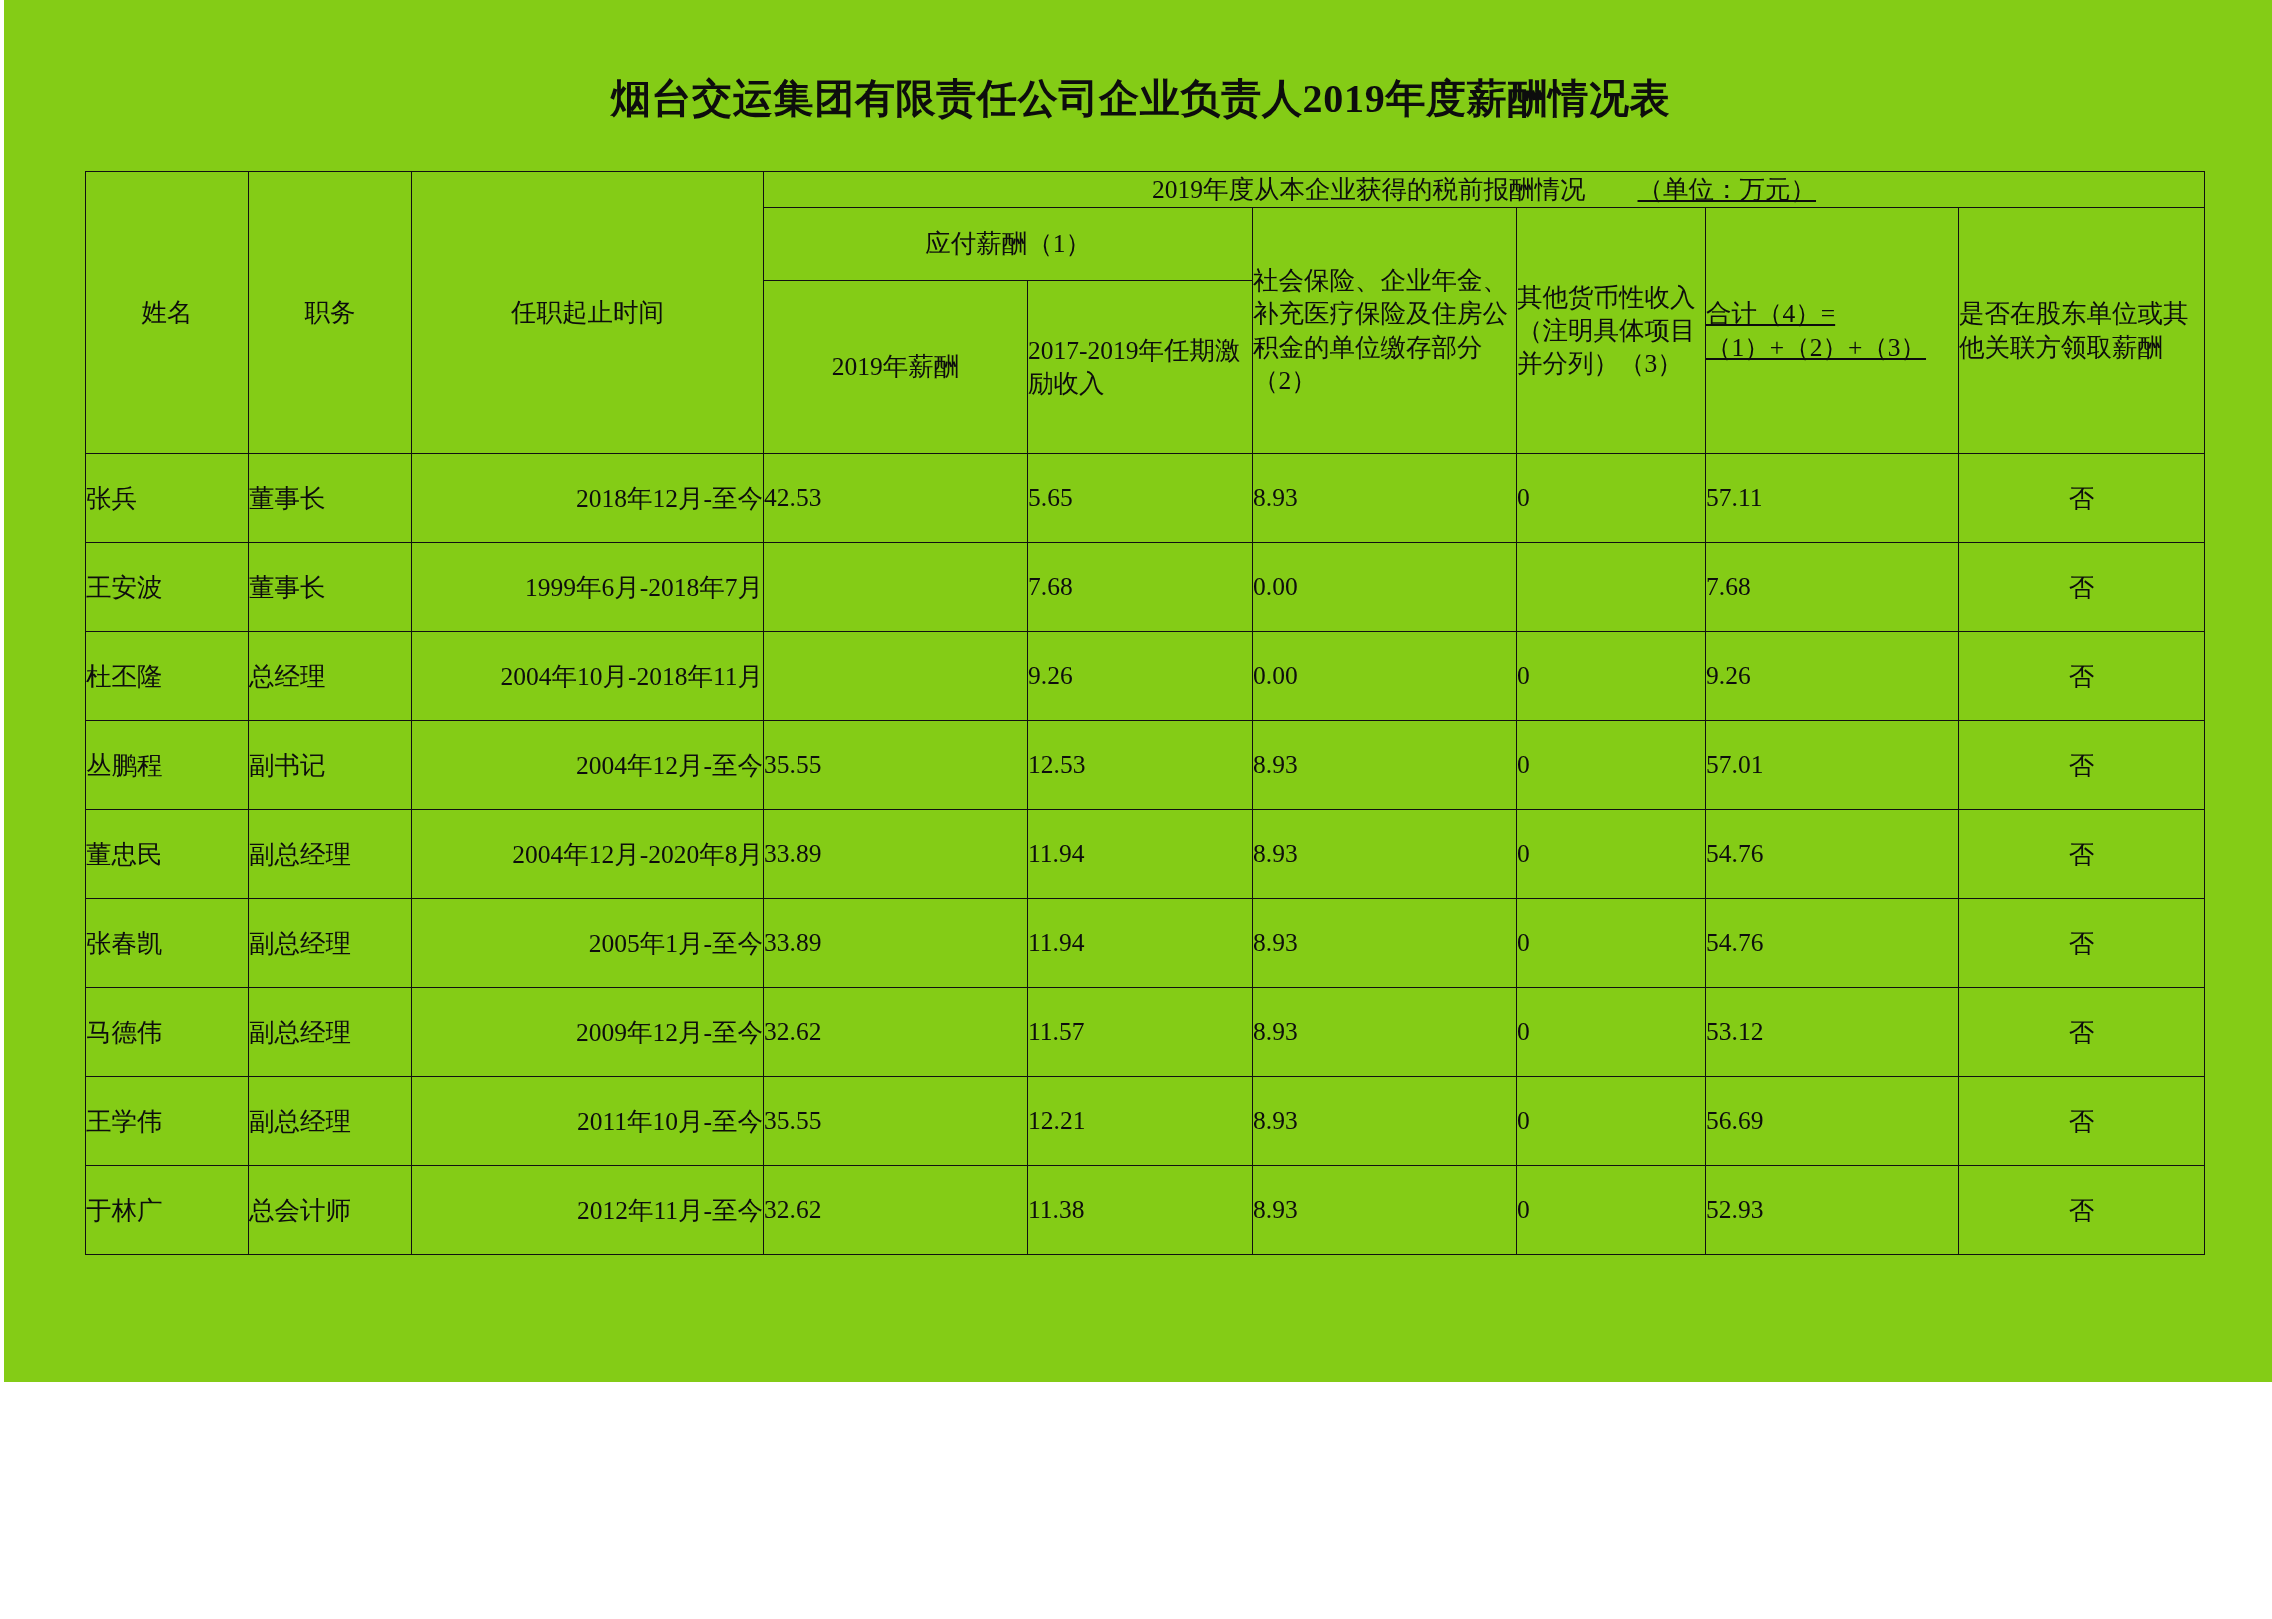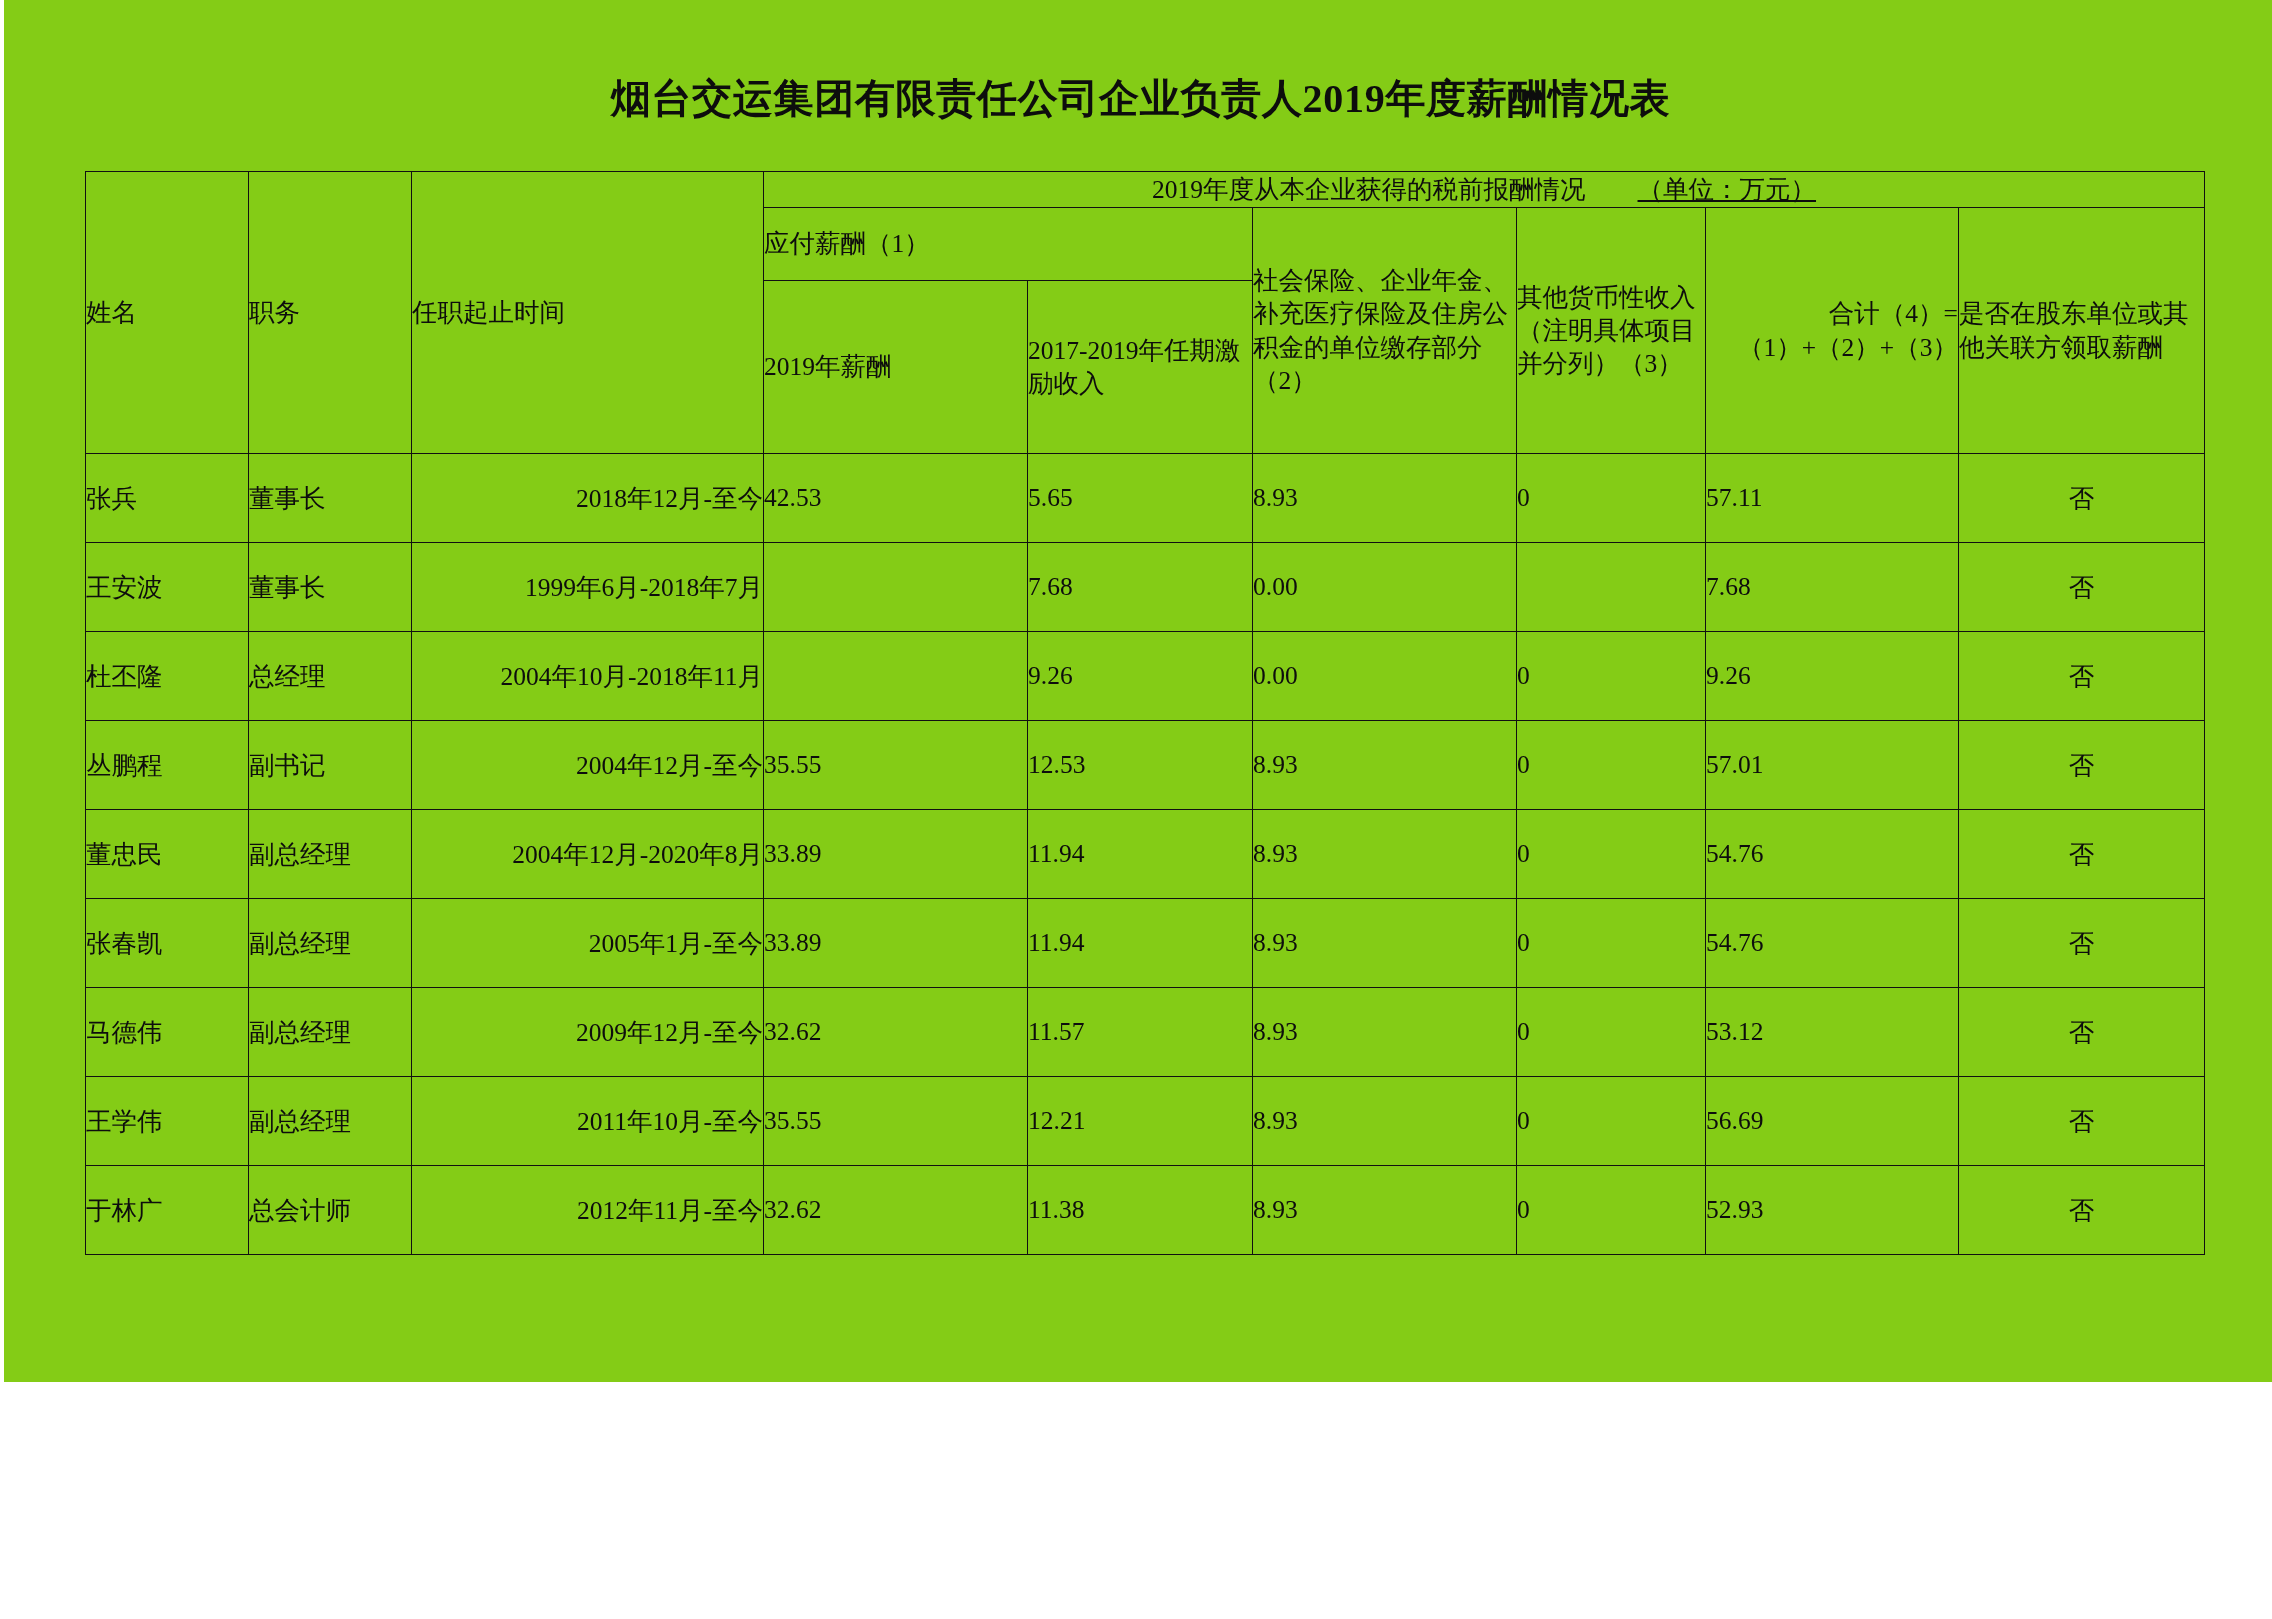--- a/index.html
+++ b/index.html
@@ -47,21 +47,21 @@
   }
   table.main td, table.main th {
     border: 1.5px solid #111;
     padding: 0;
     font-weight: normal;
     font-size: 25.5px;
     vertical-align: middle;
     font-family: "Liberation Serif", "DejaVu Serif", serif;
   }
   .hdr-center {
-    text-align: left;
+    text-align: center;
     line-height: 1.25;
     padding: 7.5px 6px;
   }
   .hdr-wrap {
     text-align: left;
     line-height: 1.3;
     padding: 7.5px 10.5px;
   }
   .hdr-top-span {
     font-size: 27px;
@@ -140,21 +140,21 @@
           <td rowspan="3" class="hdr-center">职务</td>
           <td rowspan="3" class="hdr-center">任职起止时间</td>
           <td colspan="6" class="hdr-top-span">
             <span>2019年度从本企业获得的税前报酬情况</span><span class="unit">（单位：万元）</span>
           </td>
         </tr>
         <tr>
           <td colspan="2" class="hdr-center" style="height:72px;">应付薪酬（1）</td>
           <td rowspan="2" class="hdr-wrap">社会保险、企业年金、补充医疗保险及住房公积金的单位缴存部分（2）</td>
           <td rowspan="2" class="hdr-wrap">其他货币性收入（注明具体项目并分列）（3）</td>
-          <td rowspan="2" class="hdr-wrap" style="text-align:right;">合计（4）=（1）+（2）+（3）</td>
+          <td rowspan="2" class="hdr-wrap" style="text-align:left;text-decoration:underline;">合计（4）=（1）+（2）+（3）</td>
           <td rowspan="2" class="hdr-wrap">是否在股东单位或其他关联方领取薪酬</td>
         </tr>
         <tr>
           <td class="hdr-center" style="height:172px;margin-top:29px;">2019年薪酬</td>
           <td class="hdr-wrap">2017-2019年任期激励收入</td>
         </tr>
       </thead>
       <tbody>
         <tr class="row-body">
           <td class="cell-name">张兵</td>

